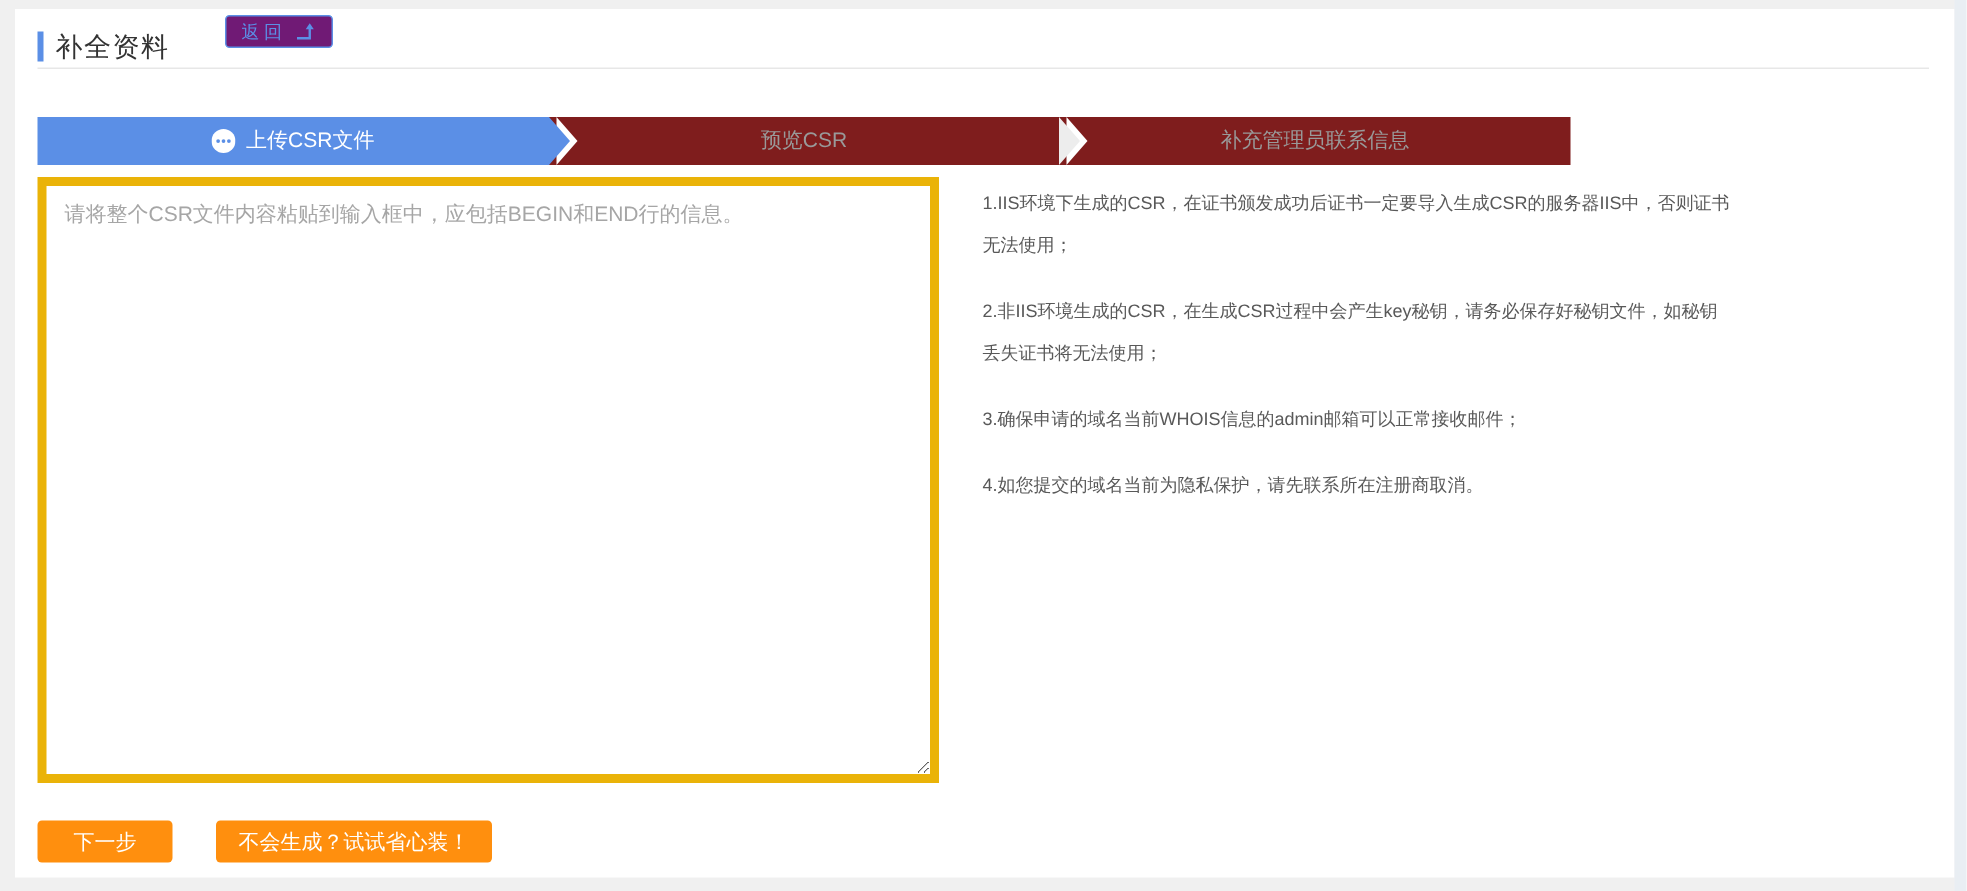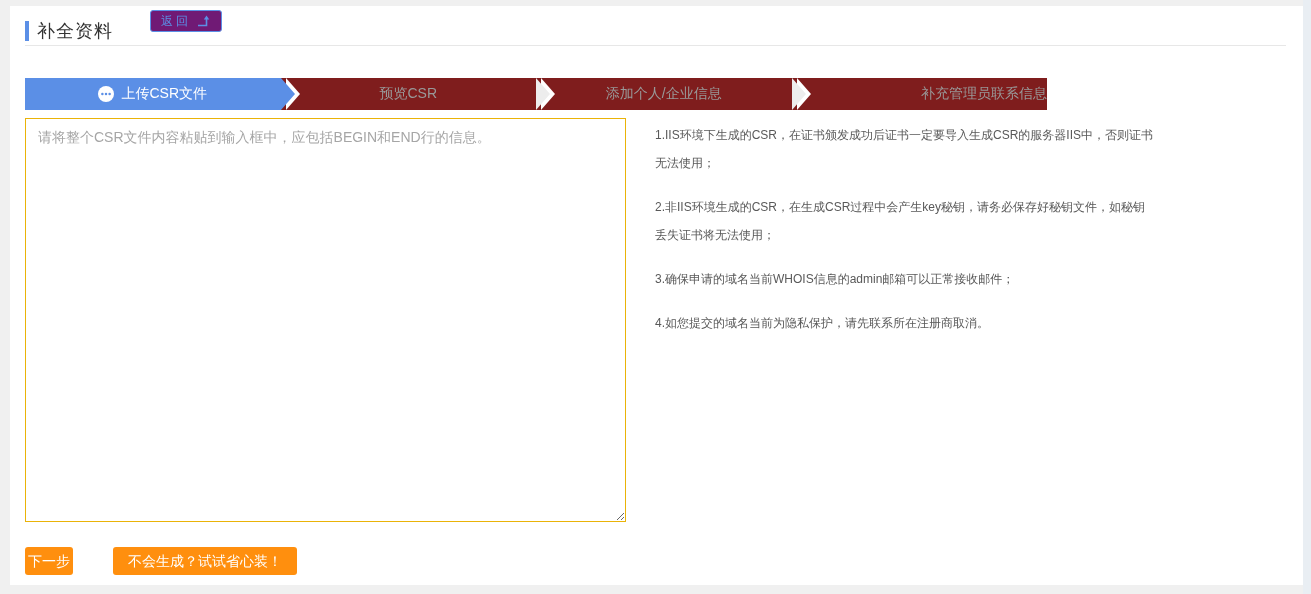--- a/index.html
+++ b/index.html
@@ -60,41 +60,41 @@
     border-top:16px solid transparent; border-bottom:16px solid transparent;
     border-left:14px solid #ededed;
   }
   .step.active { background:#5b8fe6; color:#fff; }
   .step.active::after { border-left-color:#5b8fe6; }
   .step-icon { display:flex; align-items:center; }
   
   .csr-input {
     position:absolute; left:15px; top:112px;
     width:601px; height:404px;
-    border:1px solid #eab308; border-radius:0;
+    border:6px solid #eab308; border-radius:0;
     padding:10px 12px;
     font-size:14px; color:#ec4899; background:#fff;
     resize:both; outline:none;
     font-family:inherit;
   }
   .csr-input::placeholder { color:#a6a6a6; }
   
   .notice { position:absolute; left:645px; top:115px; width:500px; }
   .notice-title { font-size:14px; font-weight:bold; color:#333; margin:0 0 14px 0; }
   .notice p { font-size:12px; color:#595959; line-height:28px; margin:0 0 16px 0; }
   
   .actions { position:absolute; left:15px; top:541px; display:flex; }
   .btn-orange {
     height:28px; line-height:28px;
     background:#ff8f0e; color:#fff;
     border:none; border-radius:3px;
-    font-size:14px; padding:0 3px;
+    font-size:14px; padding:0 24px;
     cursor:pointer; font-family:inherit;
   }
-  .btn-orange + .btn-orange { margin-left:40px; padding:0 15px; }
+  .btn-orange + .btn-orange { margin-left:29px; padding:0 15px; }
 </style>
 </head>
 <body>
 
 <div class="card">
 
   <div class="header">
     <span class="title-accent"></span>
     <h1 class="page-title">补全资料</h1>
   </div>
@@ -118,23 +118,20 @@
           <circle cx="8" cy="8" r="1.25" fill="#5b8fe6"></circle>
           <circle cx="11.6" cy="8" r="1.25" fill="#5b8fe6"></circle>
         </svg>
       </span>
       <span>上传CSR文件</span>
     </div>
     <div class="step">
       <span>预览CSR</span>
     </div>
     <div class="step">
-      <span>添加个人/企业信息</span>
-    </div>
-    <div class="step">
       <span>补充管理员联系信息</span>
     </div>
   </div>
 
   <textarea class="csr-input" placeholder="请将整个CSR文件内容粘贴到输入框中，应包括BEGIN和END行的信息。" style=""></textarea>
 
   <div class="notice">
     <p>1.IIS环境下生成的CSR，在证书颁发成功后证书一定要导入生成CSR的服务器IIS中，否则证书无法使用；</p>
     <p>2.非IIS环境生成的CSR，在生成CSR过程中会产生key秘钥，请务必保存好秘钥文件，如秘钥丢失证书将无法使用；</p>
     <p>3.确保申请的域名当前WHOIS信息的admin邮箱可以正常接收邮件；</p>

